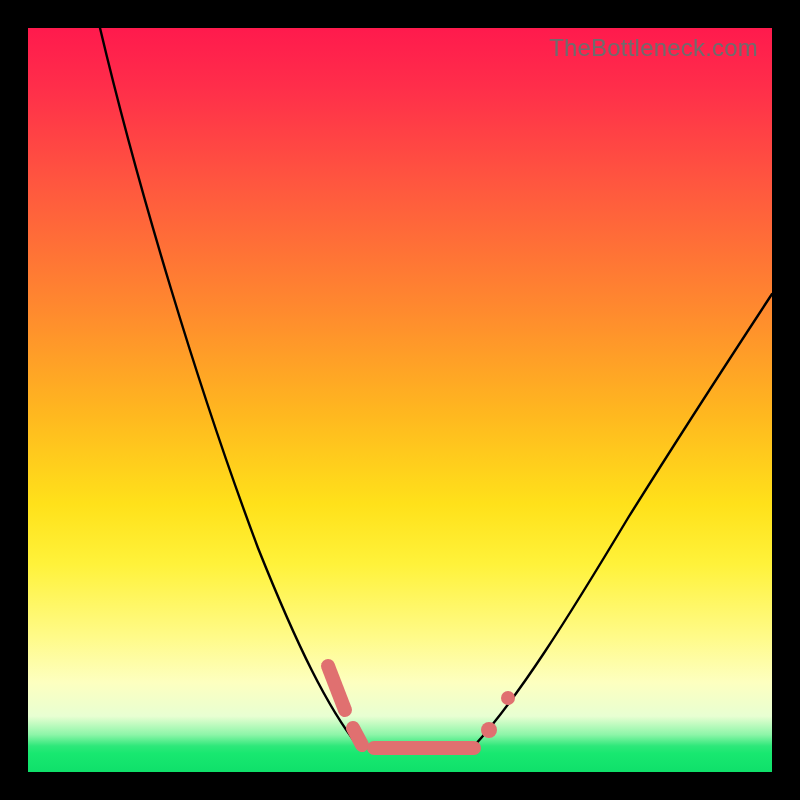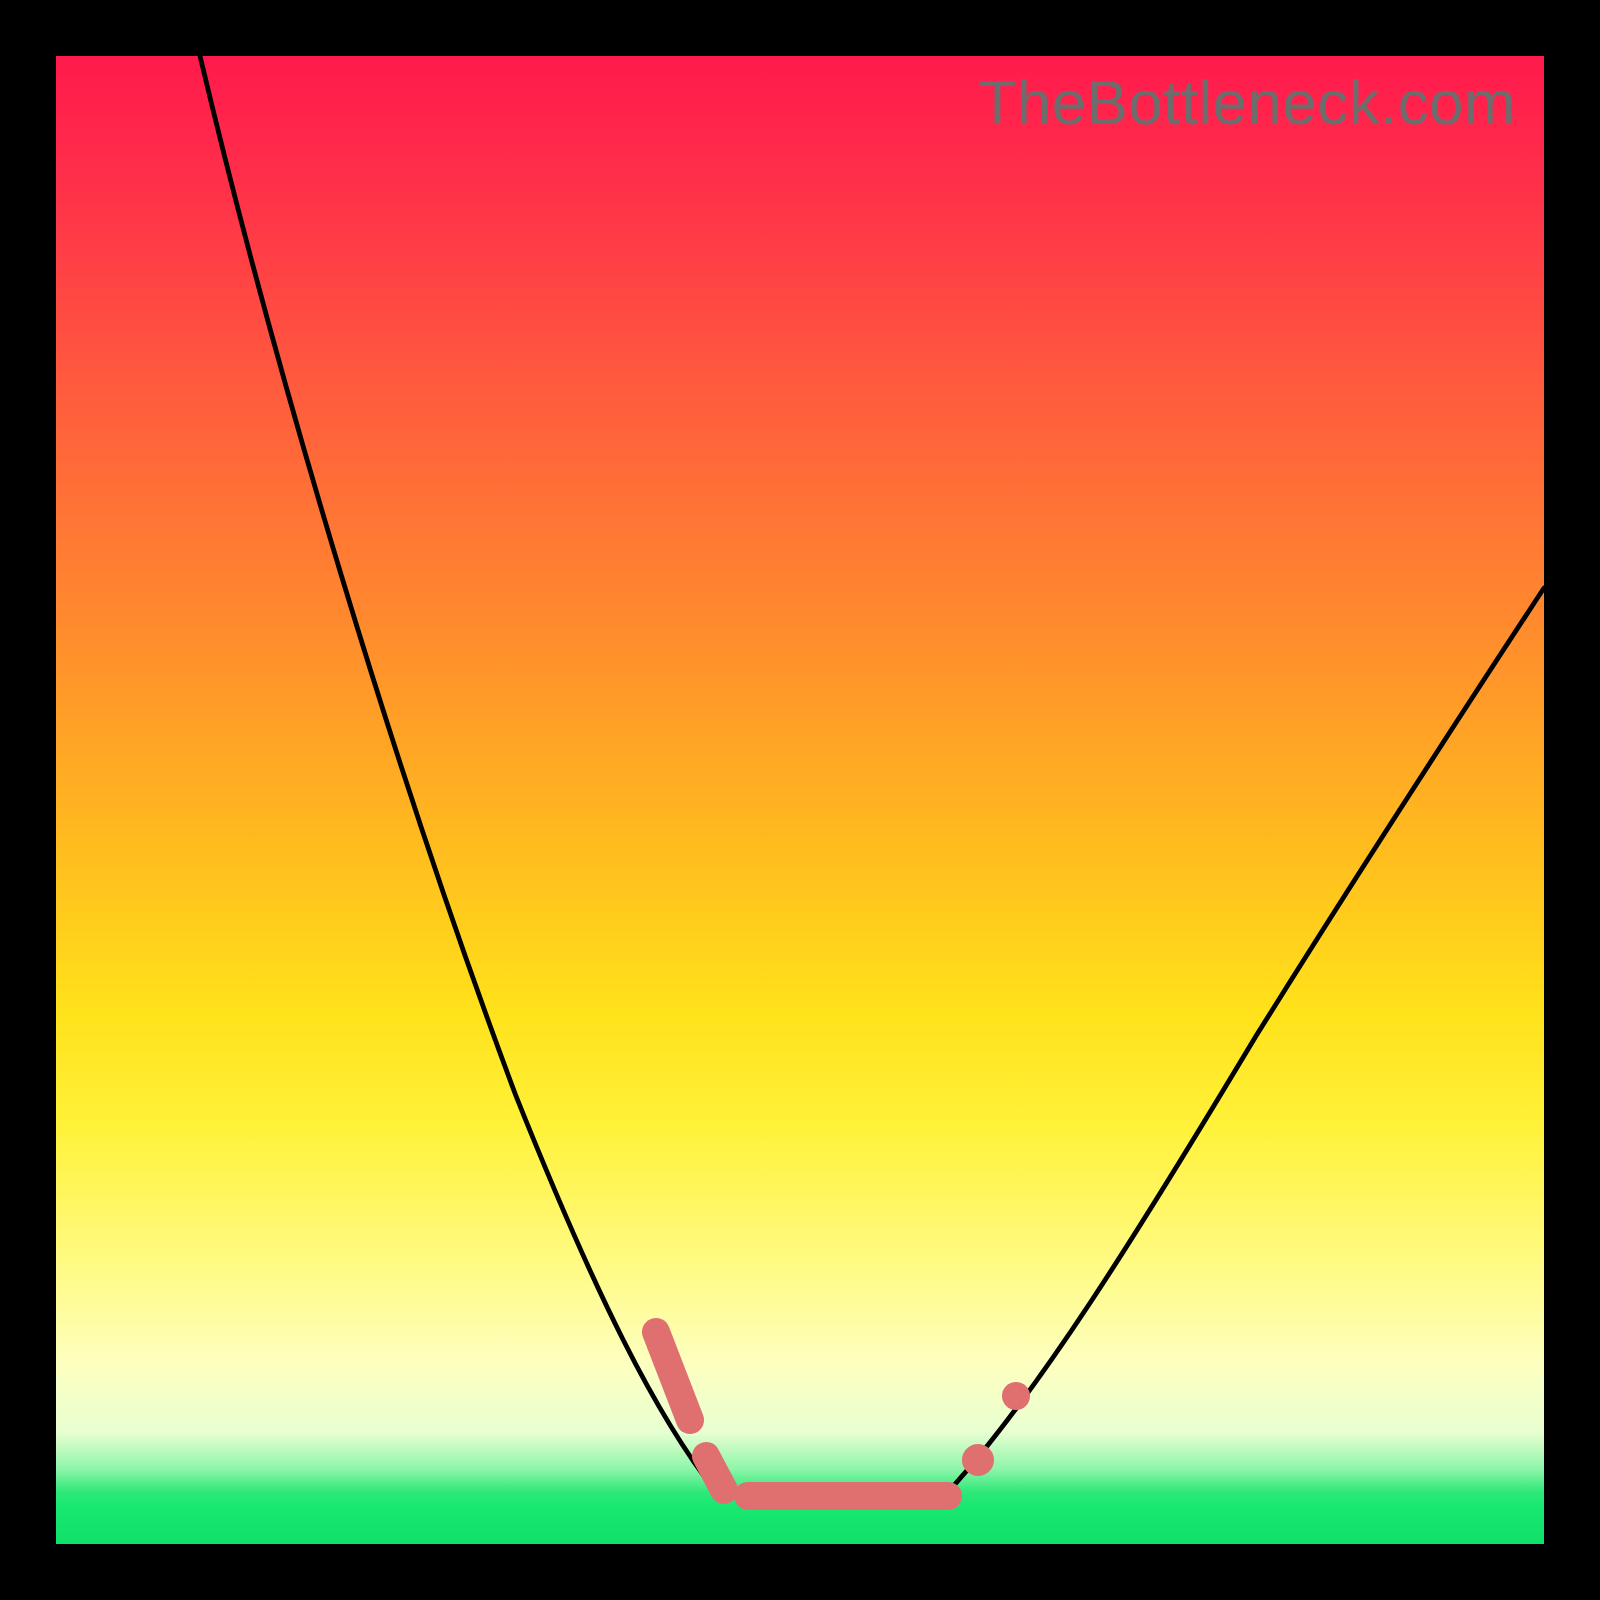--- a/index.html
+++ b/index.html
@@ -42,21 +42,21 @@
       #2ee87a 96.5%,
       #18e870 97.5%,
       #0fe06a 100%
     );
   }
   .watermark {
     position: absolute;
     top: 6px;
     right: 14px;
     color: #6d6d6d;
-    font-size: 31px;
+    font-size: 24px;
     font-weight: 500;
     letter-spacing: 0.2px;
     user-select: none;
   }
   svg.curves {
     position: absolute;
     left: 0;
     top: 0;
     width: 744px;
     height: 744px;

